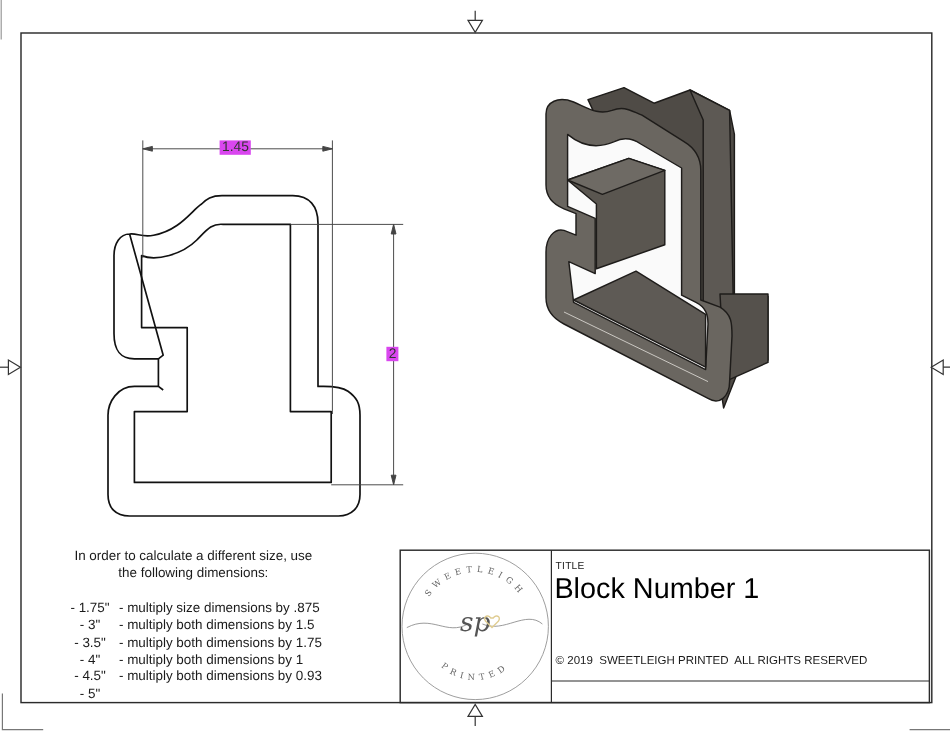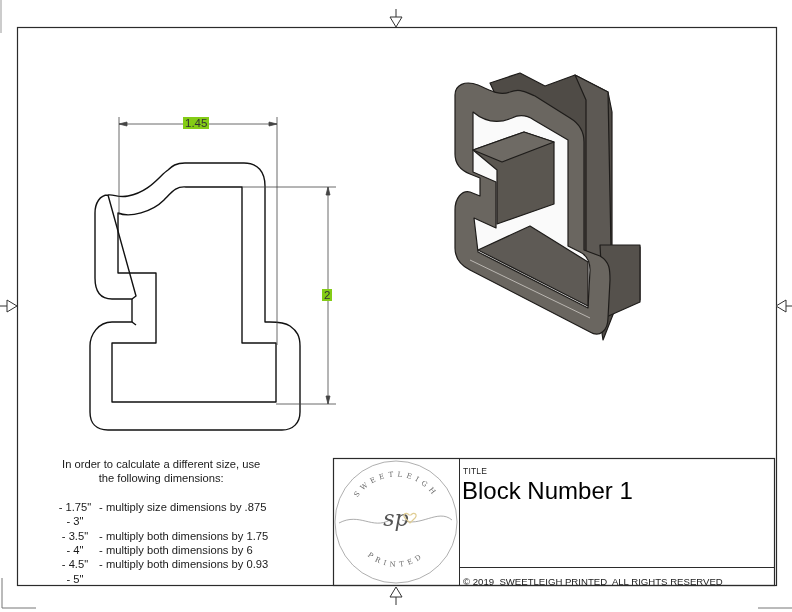--- a/index.html
+++ b/index.html
@@ -5,22 +5,22 @@
   html, body { margin: 0; padding: 0; background: #ffffff; }
   body { width: 792px; height: 612px; position: relative; overflow: hidden;
          font-family: "Liberation Sans", sans-serif; color: #111; }
   svg.layer { position: absolute; left: 0; top: 0; }
   .note { position: absolute; left: 54px; top: 457px; font-size: 11.2px; line-height: 14.4px; color: #1a1a1a; text-align: center; }
   .note .intro { margin-bottom: 14px; }
   .note .row { display: flex; white-space: pre; }
   .note .size { width: 42px; }
   .tb-label { position: absolute; left: 463px; top: 466px; font-size: 8.5px; letter-spacing: 0.2px; color: #222; }
   .tb-title { position: absolute; left: 462px; top: 477px; font-size: 24px; color: #000000; }
-  .tb-copy { position: absolute; left: 463px; top: 576px; font-size: 9.6px; color: #1a1a1a; white-space: pre; }
-  .dim { position: absolute; font-size: 11.5px; color: #333; background: #84cc16; padding: 0 2px; }
+  .tb-copy { position: absolute; left: 463px; top: 545px; font-size: 9.6px; color: #1a1a1a; white-space: pre; }
+  .dim { position: absolute; font-size: 11.5px; color: #333; background: #d946ef; padding: 0 2px; }
 </style>
 </head>
 <body>
 
 <svg class="layer" width="792" height="612" viewBox="0 0 792 612">
 
   <rect x="17.5" y="27.5" width="759" height="558" fill="none" stroke="#2b2b2b" stroke-width="1.2"></rect>
 
   <polyline points="1,0 1,33" fill="none" stroke="#999" stroke-width="1"></polyline>
   <polyline points="2,578 2,608 36,608" fill="none" stroke="#777" stroke-width="1"></polyline>
@@ -122,22 +122,22 @@
 
 <div class="dim" style="left:183px; top:117px;">1.45</div>
 <div class="dim" style="left:322px; top:289px;">2</div>
 
 <div class="note">
   <div class="intro">
     <div>In order to calculate a different size, use</div>
     <div>the following dimensions:</div>
   </div>
   <div class="row"><span class="size">- 1.75"</span><span> - multiply size dimensions by .875</span></div>
-  <div class="row"><span class="size">- 3"</span></div>
+  <div class="row"><span class="size">- 3"</span><span> - multiply both dimensions by 1.5</span></div>
   <div class="row"><span class="size">- 3.5"</span><span> - multiply both dimensions by 1.75</span></div>
-  <div class="row"><span class="size">- 4"</span><span> - multiply both dimensions by 6</span></div>
+  <div class="row"><span class="size">- 4"</span><span> - multiply both dimensions by 1</span></div>
   <div class="row"><span class="size">- 4.5"</span><span> - multiply both dimensions by 0.93</span></div>
   <div class="row"><span class="size">- 5"</span></div>
 </div>
 
 <div class="tb-label">TITLE</div>
 <div class="tb-title">Block Number 1</div>
 <div class="tb-copy">© 2019  SWEETLEIGH PRINTED  ALL RIGHTS RESERVED</div>
 
 </body></html>

